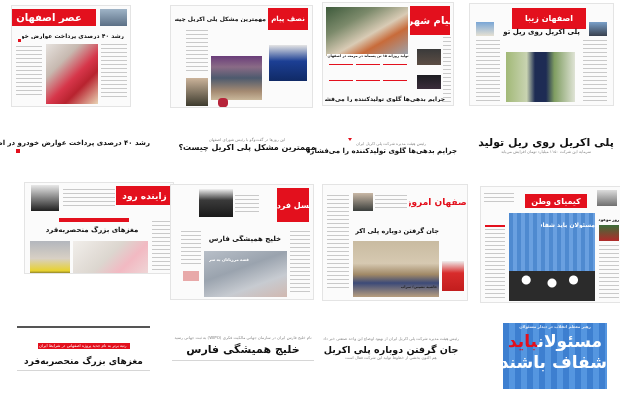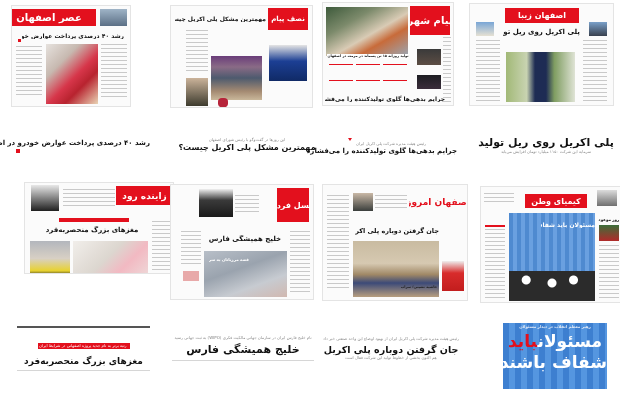--- a/index.html
+++ b/index.html
@@ -122,21 +122,21 @@
   <div class="red-tag" style="left:33px; top:61px; width:24px; height:1px;"></div>
   <div class="red-tag" style="left:60px; top:61px; width:24px; height:1px;"></div>
   <div class="red-tag" style="left:6px; top:77px; width:24px; height:1px;"></div>
   <div class="red-tag" style="left:33px; top:77px; width:24px; height:1px;"></div>
   <div class="red-tag" style="left:60px; top:77px; width:24px; height:1px;"></div>
   <div class="headline" style="right:8px; left:2px; top:92px; font-size:6px;">جرایم بدهی‌ها گلوی تولیدکننده را می‌فشارد</div>
   <div class="col-lines" style="right:2px; top:34px; width:8px; height:66px;"></div>
 </div>
 
 <div class="paper" style="left:469px; top:3px; width:145px; height:103px;">
-  <div class="masthead" style="right:34px; top:4px; width:74px; height:15px; font-size:8px;">اصفهان زیبا</div>
+  <div class="masthead" style="right:27px; top:4px; width:74px; height:21px; font-size:8px;">اصفهان زیبا</div>
   <div class="headline" style="right:33px; left:33px; top:24px; font-size:7px;">پلی اکریل روی ریل تولید</div>
   <div class="thumb" style="left:6px; top:18px; width:18px; height:14px; background:linear-gradient(#79a6d6,#e6e1d3);"></div>
   <div class="thumb" style="right:6px; top:18px; width:18px; height:14px; background:linear-gradient(#7aa0c9,#38404e);"></div>
   <div class="photo" style="left:36px; right:38px; top:48px; height:50px; background:linear-gradient(90deg,#a2b977 0%,#c8d3b1 30%,#1e2c54 42%,#1e2c54 58%,#7f9d61 70%,#dfe3d5 100%);"></div>
   <div class="col-lines" style="left:6px; top:36px; width:24px; height:62px;"></div>
   <div class="col-lines" style="right:6px; top:36px; width:24px; height:62px;"></div>
 </div>
 
 <div class="caption" style="left:10px; top:139px; width:140px;">
   <span class="title" style="font-size:7px;">رشد ۴۰ درصدی پرداخت عوارض خودرو در اصفهان</span>

